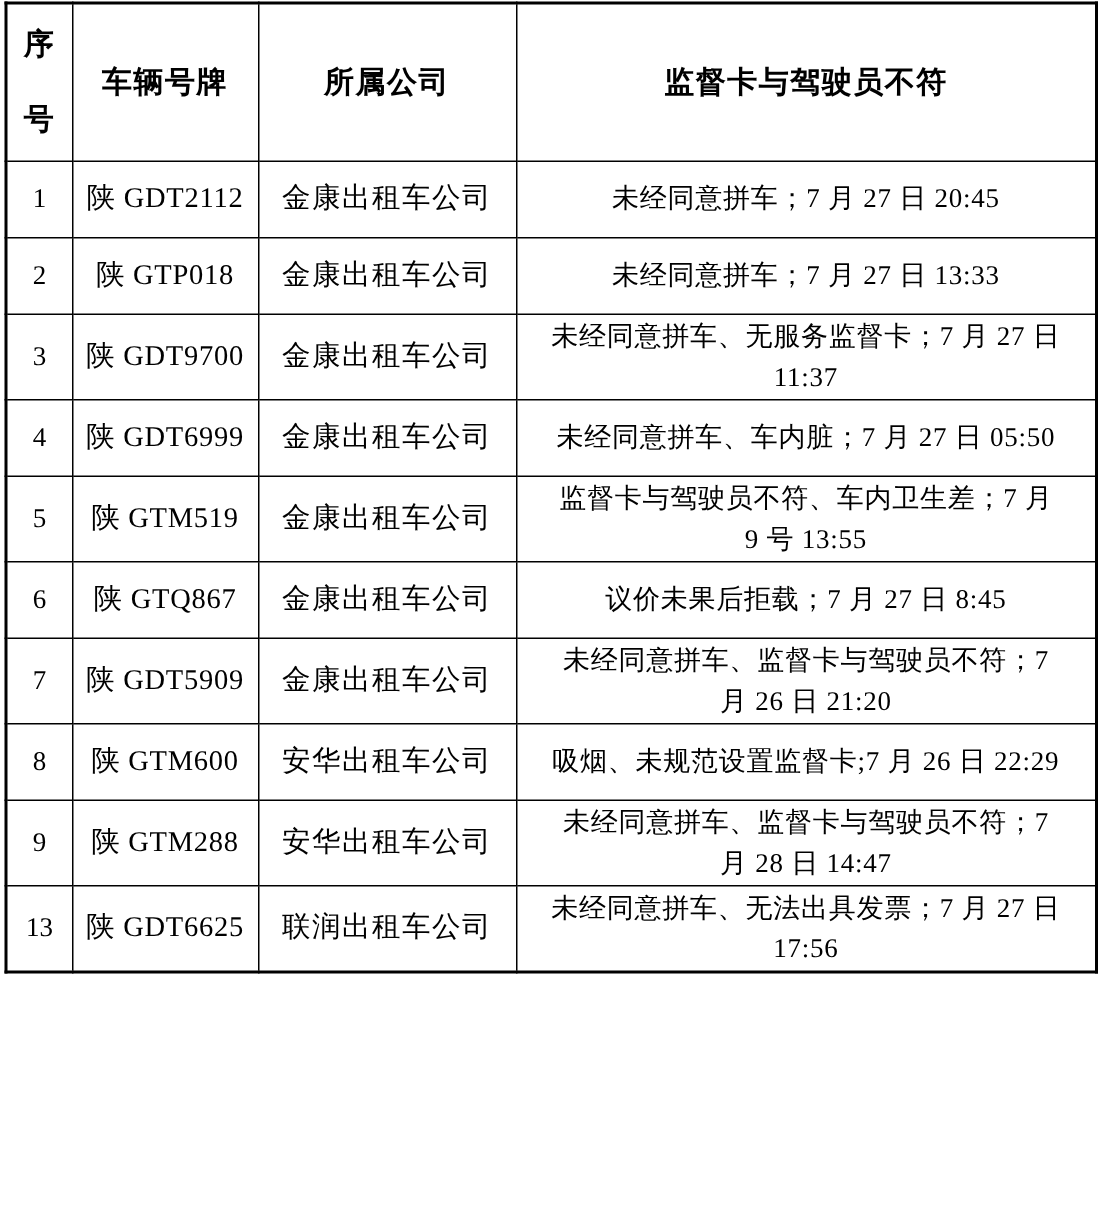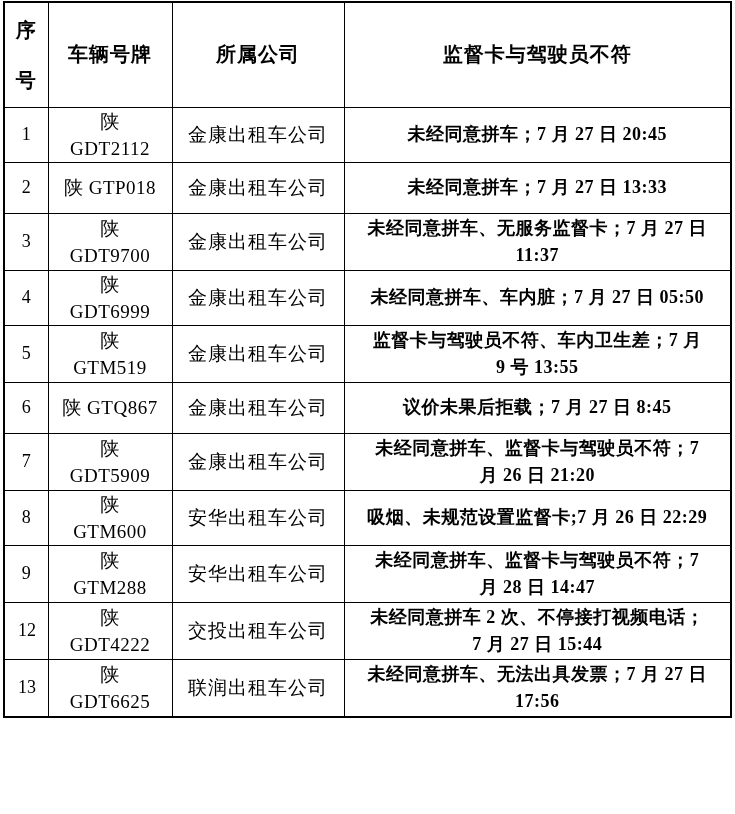--- a/index.html
+++ b/index.html
@@ -24,21 +24,21 @@
   }
   col.c-no      { width: 44px; }
   col.c-plate   { width: 124px; }
   col.c-company { width: 172px; }
   col.c-fact    { width: 387px; }
   th, td {
     border: 1px solid #000000;
     text-align: center;
     vertical-align: middle;
     color: #000000;
-    padding: 0 13px;
+    padding: 0 2px;
     box-sizing: border-box;
     overflow: hidden;
   }
   thead th {
     height: 105px;
     font-size: 20px;
     font-weight: bold;
     letter-spacing: 1px;
   }
   th.no-head {
@@ -51,21 +51,20 @@
     font-size: 19px;
     letter-spacing: 1px;
     line-height: 27px;
   }
   td.fact-cell {
     font-size: 18px;
     letter-spacing: 0.5px;
     line-height: 27px;
     white-space: pre-line;
     padding: 1px 4px;
-    font-weight: bold;
   }
   td.no-cell {
     font-size: 18px;
     letter-spacing: 0;
   }
   td.plate-cell {
     letter-spacing: 0.5px;
   }
 </style>
 </head>
@@ -151,27 +150,20 @@
   <tr>
     <td class="no-cell">9</td>
     <td class="plate-cell">陕 GTM288</td>
     <td class="company-cell">安华出租车公司</td>
     <td class="fact-cell">未经同意拼车、监督卡与驾驶员不符；7
 月 28 日 14:47</td>
   </tr>
 
 
 
-  <tr>
-    <td class="no-cell">12</td>
-    <td class="plate-cell">陕 GDT4222</td>
-    <td class="company-cell">交投出租车公司</td>
-    <td class="fact-cell">未经同意拼车 2 次、不停接打视频电话；
-7 月 27 日 15:44</td>
-  </tr>
 
   <tr>
     <td class="no-cell">13</td>
     <td class="plate-cell">陕 GDT6625</td>
     <td class="company-cell">联润出租车公司</td>
     <td class="fact-cell">未经同意拼车、无法出具发票；7 月 27 日
 17:56</td>
   </tr>
 </tbody>
   </table>

